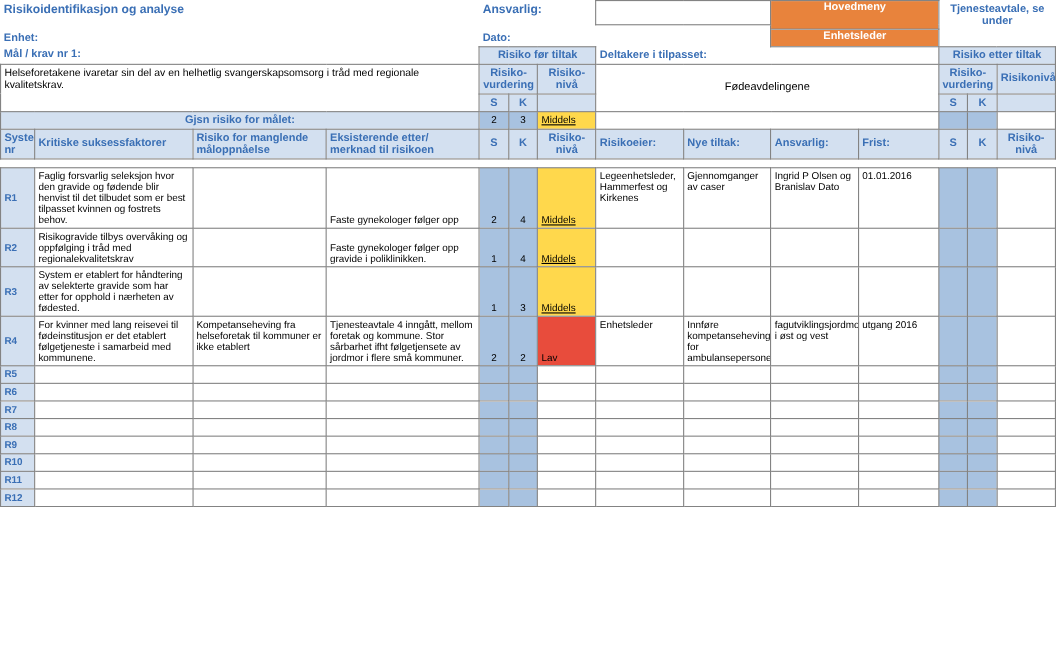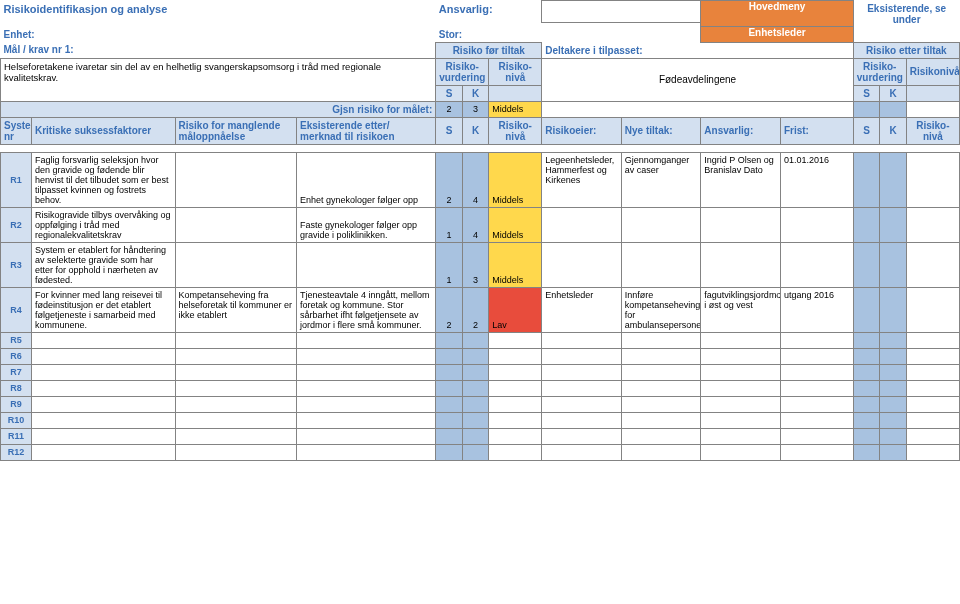--- a/index.html
+++ b/index.html
@@ -47,26 +47,25 @@
     color: #fff;
     text-align: center;
     font-weight: bold;
     font-size: 10px;
     padding: 0 2px;
   }
   .blue-bg-light { background: var(--blue-light); }
   .blue-bg-med { background: var(--blue-med); }
   .center { text-align: center; }
   .vmid { vertical-align: middle; }
-  .yellow-cell { background: var(--yellow); }
+  .yellow-cell { background: var(--yellow); text-decoration: underline; }
   .red-cell { background: var(--red); }
   .r-label {
     color: var(--blue-header);
     font-weight: bold;
-    text-align: center;
     vertical-align: middle;
     font-size: 9px;
   }
 </style>
 </head>
 <body>
 
 <table>
 <colgroup>
   <col style="width:28px">
@@ -84,29 +83,29 @@
   <col style="width:24px">
   <col style="width:48px">
 </colgroup>
 
 <tbody>
       <tr>
   <td class="noborder blue-bold" colspan="4">Risikoidentifikasjon og analyse</td>
   <td class="noborder blue-bold" colspan="3">Ansvarlig:</td>
   <td colspan="2"></td>
   <td class="btn" colspan="2" rowspan="2">Hovedmeny</td>
-  <td class="noborder blue-bold-sm center" colspan="3" rowspan="2">Eksisterende, se under</td>
+  <td class="noborder blue-bold-sm center" colspan="3" rowspan="2">Tjenesteavtale, se under</td>
 </tr>
 <tr>
   <td class="noborder" colspan="9" style="height:4px"></td>
 </tr>
 
 <tr>
   <td class="noborder blue-bold-sm" colspan="4">Enhet:</td>
-  <td class="noborder blue-bold-sm" colspan="3">Stor:</td>
+  <td class="noborder blue-bold-sm" colspan="3">Dato:</td>
   <td class="noborder" colspan="2"></td>
   <td class="btn" colspan="2">Enhetsleder</td>
   <td class="noborder" colspan="3"></td>
 </tr>
 
 <tr>
   <td class="noborder blue-bold-sm" colspan="4">Mål / krav nr 1:</td>
   <td class="blue-bg-light blue-bold-sm center" colspan="3">Risiko før tiltak</td>
   <td class="noborder blue-bold-sm" colspan="4">Deltakere i tilpasset:</td>
   <td class="blue-bg-light blue-bold-sm center" colspan="3">Risiko etter tiltak</td>
@@ -123,21 +122,21 @@
 <tr>
   <td class="blue-bg-light blue-bold-sm center">S</td>
   <td class="blue-bg-light blue-bold-sm center">K</td>
   <td class="blue-bg-light"></td>
   <td class="blue-bg-light blue-bold-sm center">S</td>
   <td class="blue-bg-light blue-bold-sm center">K</td>
   <td class="blue-bg-light"></td>
 </tr>
 
 <tr>
-  <td class="blue-bg-light blue-bold-sm" colspan="4" style="text-align:right">Gjsn risiko for målet:</td>
+  <td class="blue-bg-light blue-bold-sm" colspan="4" style="text-align:center">Gjsn risiko for målet:</td>
   <td class="blue-bg-med center vmid">2</td>
   <td class="blue-bg-med center vmid">3</td>
   <td class="yellow-cell vmid">Middels</td>
   <td class="noborder" colspan="4"></td>
   <td class="blue-bg-med"></td>
   <td class="blue-bg-med"></td>
   <td></td>
 </tr>
 
 <tr class="blue-bg-light">
@@ -160,21 +159,21 @@
 <tr>
         <td class="noborder" colspan="14" style="height:8px"></td>
       </tr>
 
 </tbody>
     <tbody id="rows-body">
       <tr>
         <td class="r-label blue-bg-light">R1</td>
         <td>Faglig forsvarlig seleksjon hvor den gravide og fødende blir henvist til det tilbudet som er best tilpasset kvinnen og fostrets behov.</td>
         <td></td>
-        <td style="vertical-align:bottom">Enhet gynekologer følger opp</td>
+        <td style="vertical-align:bottom">Faste gynekologer følger opp</td>
         <td class="blue-bg-med center" style="vertical-align:bottom">2</td>
         <td class="blue-bg-med center" style="vertical-align:bottom">4</td>
         <td class="yellow-cell" style="vertical-align:bottom">Middels</td>
         <td>Legeenhetsleder, Hammerfest og Kirkenes</td>
         <td>Gjennomganger av caser</td>
         <td>Ingrid P Olsen og Branislav Dato</td>
         <td>01.01.2016</td>
         <td class="blue-bg-med center"></td>
         <td class="blue-bg-med center"></td>
         <td></td>

